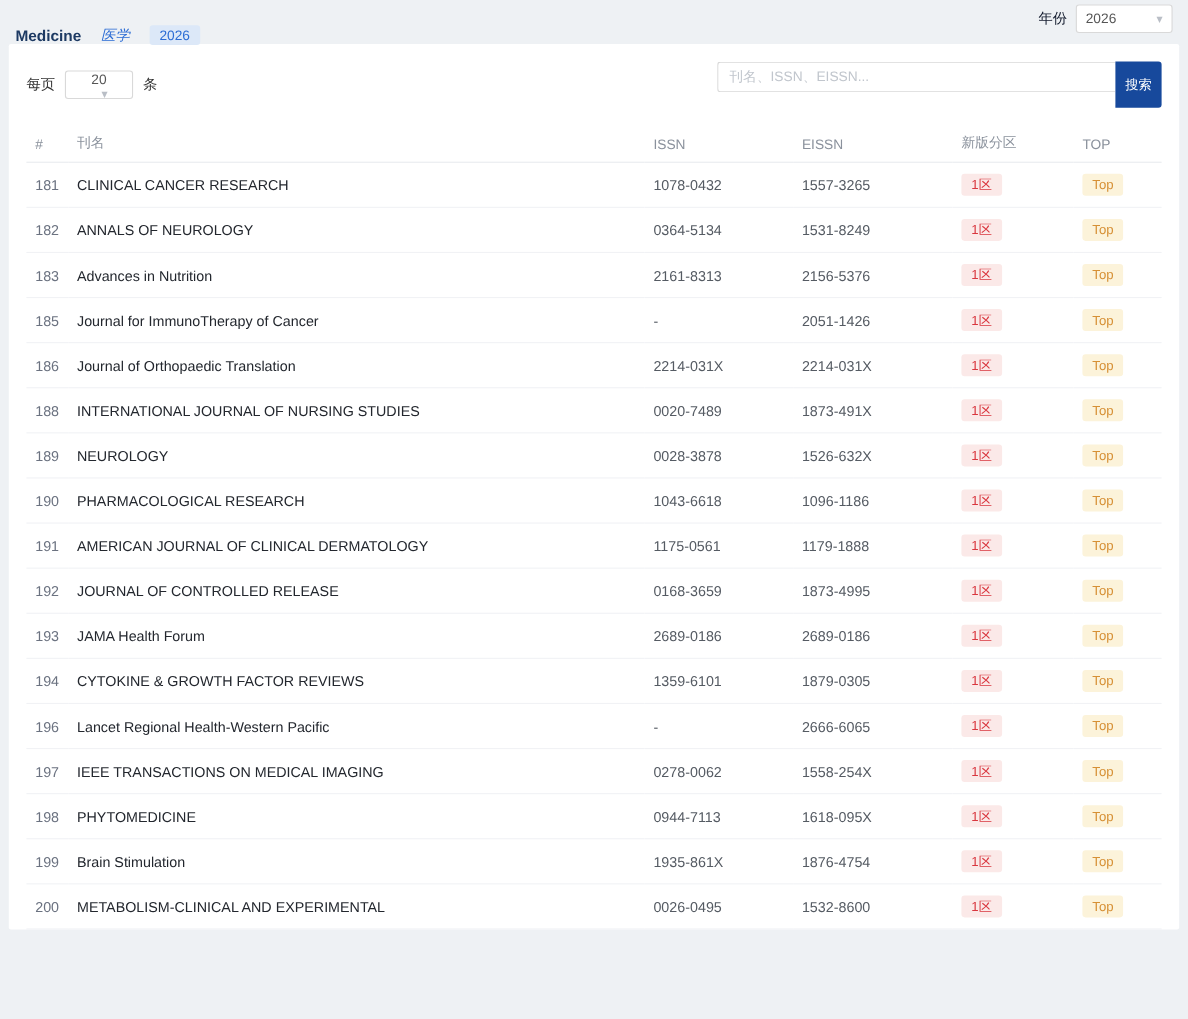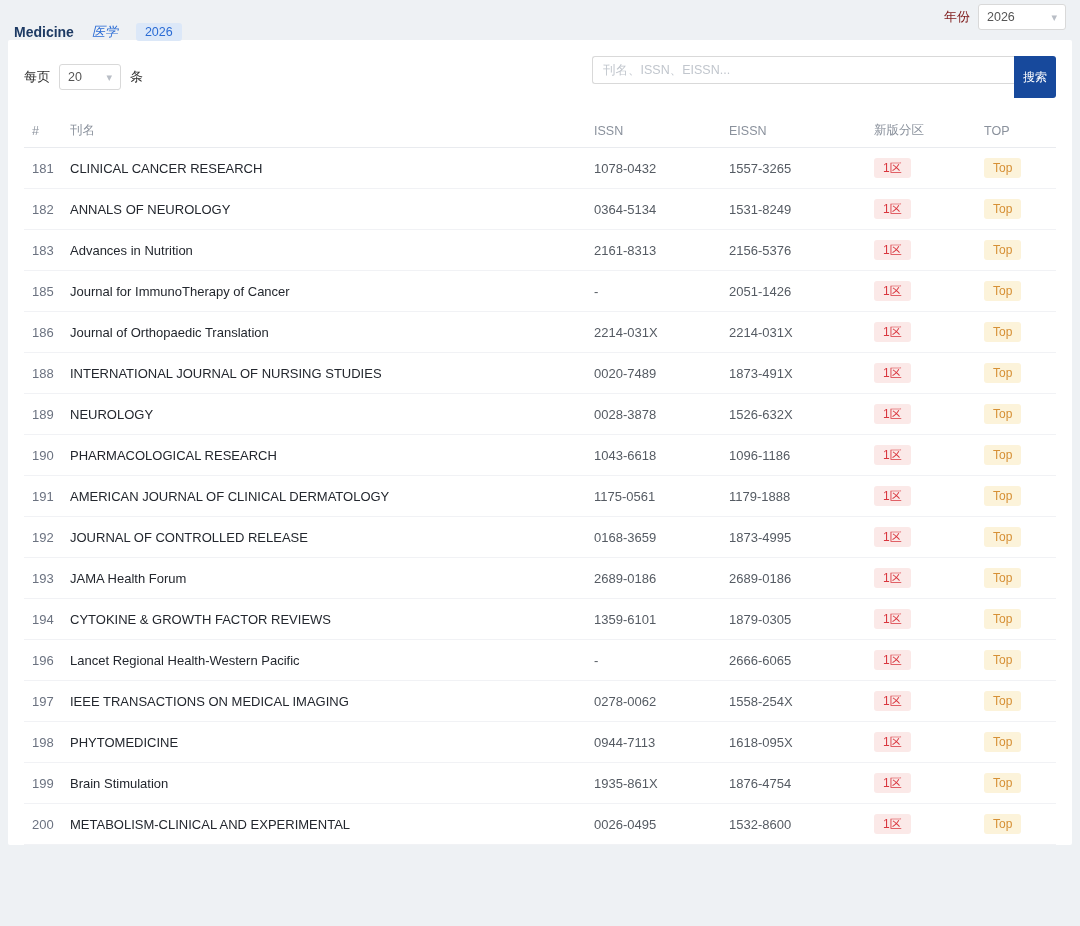--- a/index.html
+++ b/index.html
@@ -20,44 +20,44 @@
     padding: 0 14px;
   }
   .topbar-left { display: flex; align-items: center; gap: 18px; margin-top: 29px; }
   .brand { font-weight: bold; color: #1d3a63; font-size: 14px; cursor: pointer; }
   .cn-link { color: #2b6cd4; font-size: 13px; cursor: pointer; font-style: italic; }
   .year-tag {
     color: #2b6cd4; background: #dce8f8;
     padding: 2px 9px; border-radius: 3px; font-size: 12.5px; cursor: pointer;
   }
   .topbar-right { display: flex; align-items: center; gap: 8px; }
-  .year-label { color: #7f1d1d; font-size: 13px; }
+  .year-label { color: #0f172a; font-size: 13px; }
   .select {
     display: inline-flex; align-items: center; justify-content: space-between;
     background: #fff; border: 1px solid #d9d9d9; border-radius: 3px;
     height: 26px; padding: 0 8px; font-size: 12.5px; color: #555; cursor: pointer;
   }
   .select .chevron { color: #b9bec6; font-size: 11px; margin-left: 10px; }
   .select.year { min-width: 88px; }
-  .select.perpage { min-width: 62px; }
+  .select.perpage { min-width: 62px; flex-direction: column; }
   
   .card {
     margin: 6px 8px 8px;
     background: #fff;
     padding: 12px 16px 0;
     border-radius: 2px;
   }
   .toolbar {
     display: flex; justify-content: space-between; align-items: center;
     padding: 4px 0 16px;
   }
   .toolbar-left { display: flex; align-items: center; gap: 9px; color: #333; }
   .search-group { display: flex; }
   .search-input {
-    width: 422px; height: 28px;
+    width: 362px; height: 28px;
     border: 1px solid #d9d9d9; border-right: none;
     border-radius: 3px 0 0 3px;
     padding: 0 10px; font-size: 12.5px; color: #333;
     font-family: "Liberation Sans", sans-serif;
     outline: none;
   }
   .search-input::placeholder { color: #c1c6cd; }
   .search-btn {
     height: 42px; padding: 0 9px;
     background: var(--accent, #17499c); color: #fff;

